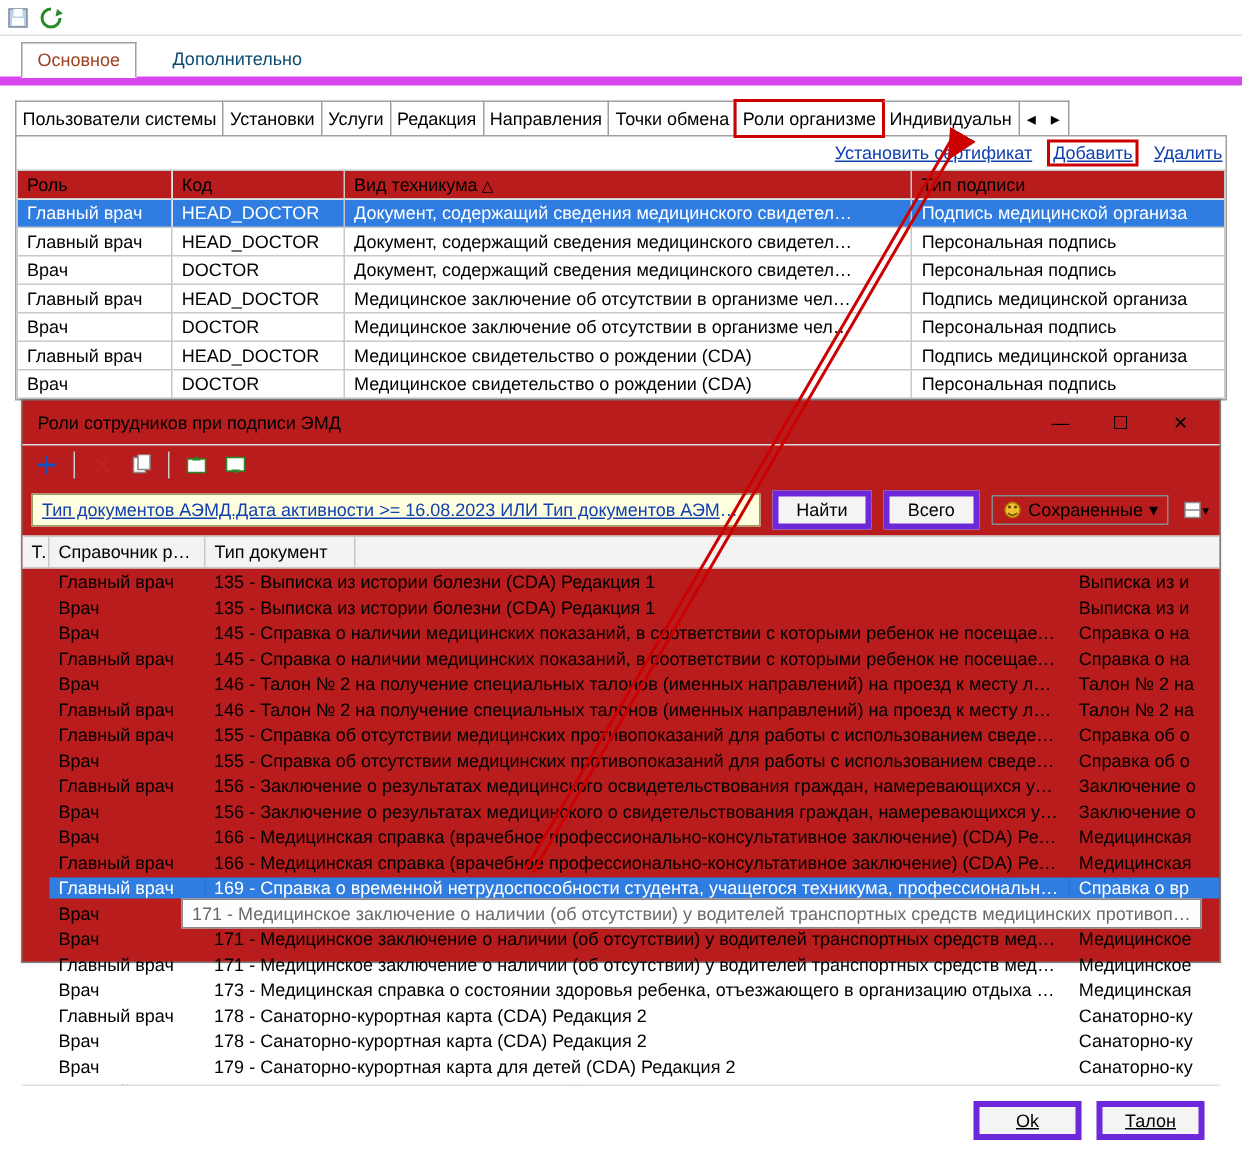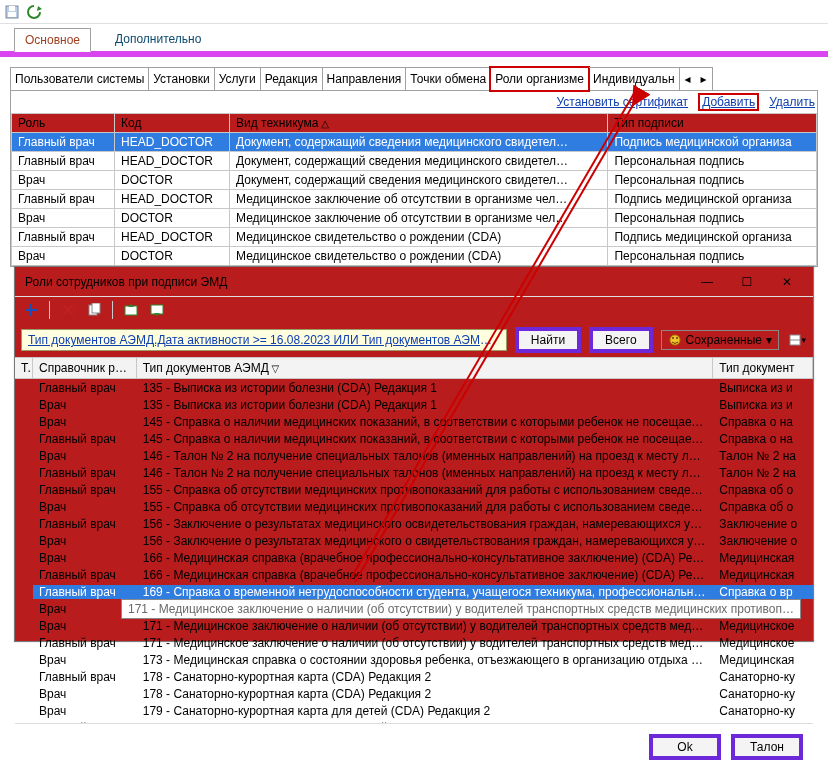--- a/index.html
+++ b/index.html
@@ -49,21 +49,21 @@
     .sort-d::after { content:" \25BD"; font-size:10px; }
 
     .rows-wrap { height: 344px; overflow: hidden; position: relative; }
     .rows-inner { position:absolute; inset:0; overflow-y: hidden; overflow-x: auto; }
     .row2 { display:flex; height:17px; align-items:center; }
     .row2.sel > div { background:#2f7de1; color:#fff; }
     .c { padding:0 6px; white-space:nowrap; overflow:hidden; text-overflow:ellipsis; border-right:1px solid transparent; }
     .tooltip { position:absolute; left:106px; top:220px; background:#fefefe; border:1px solid #8a8a8a; padding:2px 6px; color:#6a6a6a; white-space:nowrap; font-size:12px; pointer-events:none; max-width: 680px; overflow:hidden; text-overflow: ellipsis; }
 
     .status { padding: 6px 8px; border-top: 1px solid #ddd; }
-    .dlg-buttons { display:flex; justify-content:flex-end; gap:10px; padding:10px; border-top:1px solid #ddd; }
+    .dlg-buttons { display:flex; justify-content:flex-end; gap:10px; padding:10px; border-top:1px solid #ddd;text-decoration:underline; }
     .dlg-buttons .btn { min-width: 72px; text-align:center; }
 
     
     .arrow-svg { position:absolute; left:0; top:0; width:828px; height:782px; pointer-events:none; z-index: 50; }
 
     
     .col-role { width: 94px; }
     .col-code { width: 90px; }
     .col-doc { width: 322px; }
     .col-sig { width: 186px; }
@@ -248,21 +248,20 @@
           <rect x="2" y="2" width="10" height="10" fill="#fff" stroke="#888"></rect>
           <line x1="2" y1="7" x2="12" y2="7" stroke="#888"></line>
         </svg>
         <span style="font-size:9px;">▾</span>
       </div>
   </div>
 
   <div class="grid-head2" id="g2head">
       <div class="gh w0">Т.</div>
       <div class="gh w1">Справочник рол…</div>
-      <div class="gh w2 sort-d">Тип документов АЭМД</div>
       <div class="gh w3">Тип документ</div>
     </div>
   <div class="rows-wrap">
     <div class="rows-inner" id="g2body">
         <div class="row2">
           <div class="c w0"></div>
           <div class="c w1">Главный врач</div>
           <div class="c w2">135 - Выписка из истории болезни (CDA) Редакция 1</div>
           <div class="c w3">Выписка из и</div>
         </div>

